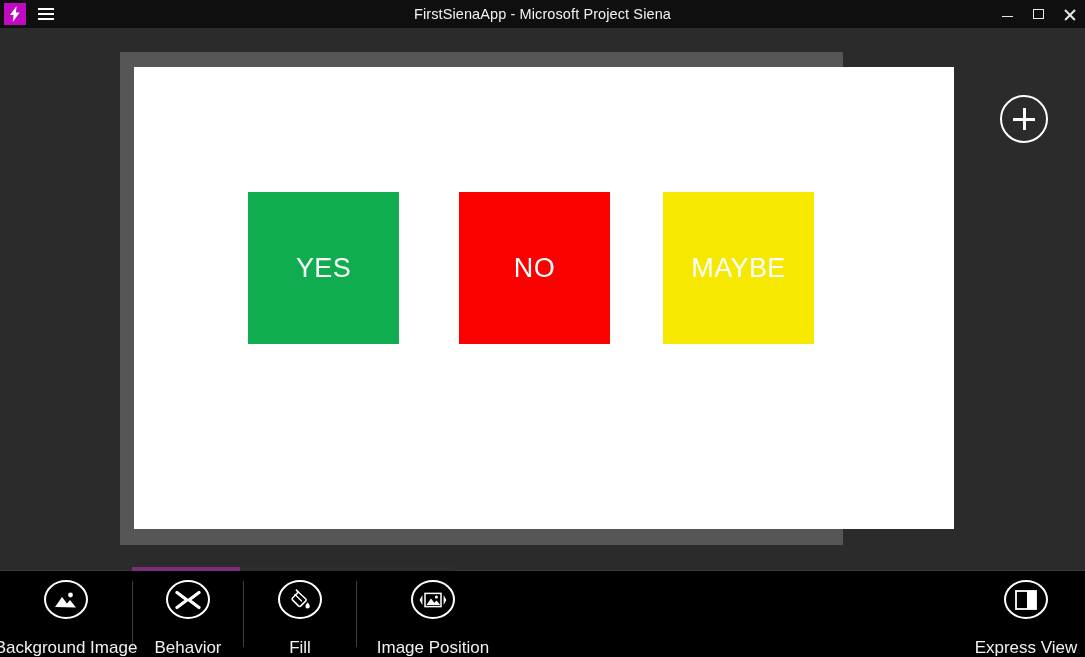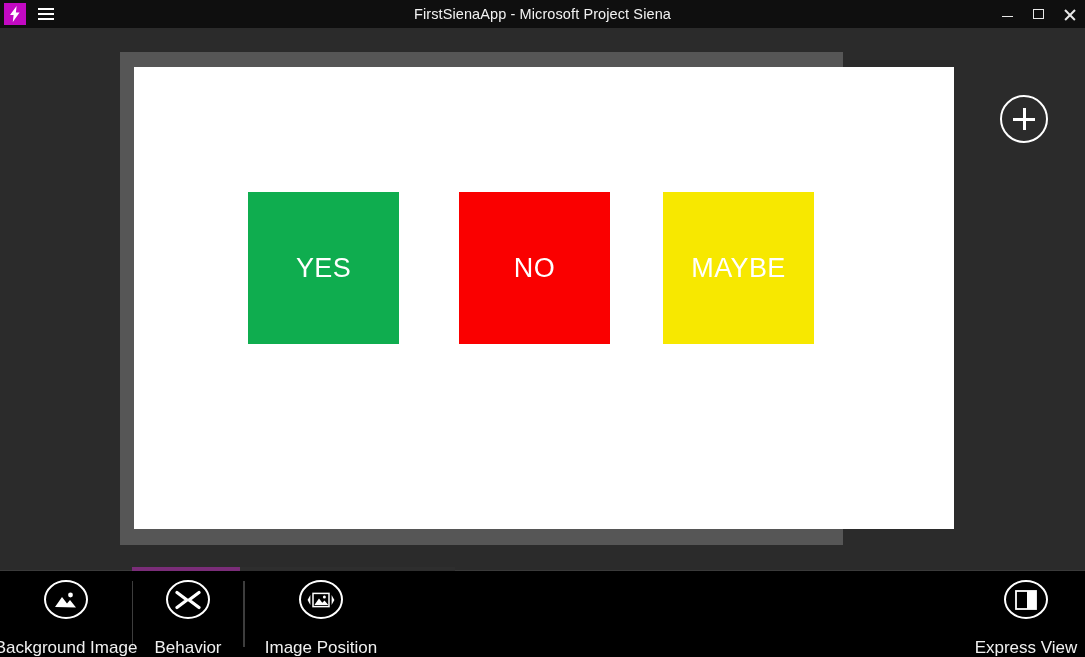--- a/index.html
+++ b/index.html
@@ -327,20 +327,31 @@
         <div class="tool-item" style="width: 110px;">
           <div class="tool-circle">
             <svg width="26" height="20" viewBox="0 0 26 20">
               <path d="M2 2.5 12 10 2 17.5" fill="none" stroke="#fff" stroke-width="3.2" stroke-linecap="round" stroke-linejoin="round"></path>
               <path d="M24 2.5 14 10l10 7.5" fill="none" stroke="#fff" stroke-width="3.2" stroke-linecap="round" stroke-linejoin="round"></path>
             </svg>
           </div>
           <div class="tool-label">Behavior</div>
         </div>
         <div class="tool-sep"></div>
+        <div class="tool-item" style="width: 112px;">
+          <div class="tool-circle">
+            <svg width="24" height="24" viewBox="0 0 24 24">
+              <path d="M9.5 3.2 17.8 11a1.3 1.3 0 0 1 0 1.9l-5.2 5.2a1.3 1.3 0 0 1-1.9 0l-6.2-6.2a1.3 1.3 0 0 1 0-1.9l5.2-5.2z" fill="none" stroke="#fff" stroke-width="1.5"></path>
+              <path d="M8.3 2 10 3.7" stroke="#fff" stroke-width="1.5" stroke-linecap="round"></path>
+              <path d="M7 6.5 13.5 13" stroke="#fff" stroke-width="1.3" stroke-linecap="round"></path>
+              <path d="M19.6 14.3c1.4 1.8 2.2 3 2.2 4a2.2 2.2 0 1 1-4.4 0c0-1 .8-2.2 2.2-4z" fill="#fff"></path>
+            </svg>
+          </div>
+          <div class="tool-label">Fill</div>
+        </div>
         <div class="tool-sep"></div>
         <div class="tool-item" style="width: 152px;">
           <div class="tool-circle">
             <svg width="28" height="18" viewBox="0 0 28 18">
               <path d="M3.4 4 0.6 9l2.8 5z" fill="#fff"></path>
               <path d="M24.6 4 27.4 9l-2.8 5z" fill="#fff"></path>
               <rect x="6" y="2.4" width="16" height="13.2" fill="none" stroke="#fff" stroke-width="1.5"></rect>
               <path d="M7.4 14 12 7.6l3.3 4.2 2.2-2.4 3.8 4.6z" fill="#fff"></path>
               <circle cx="17.4" cy="6" r="1.5" fill="#fff"></circle>
             </svg>

